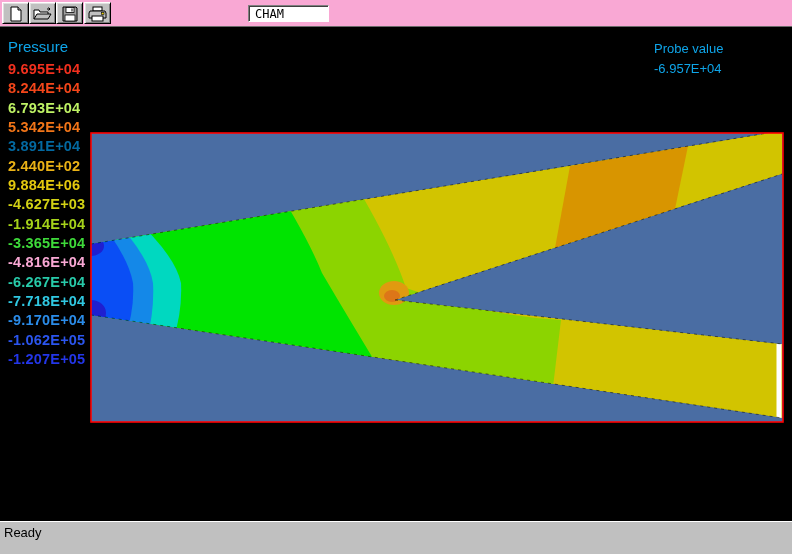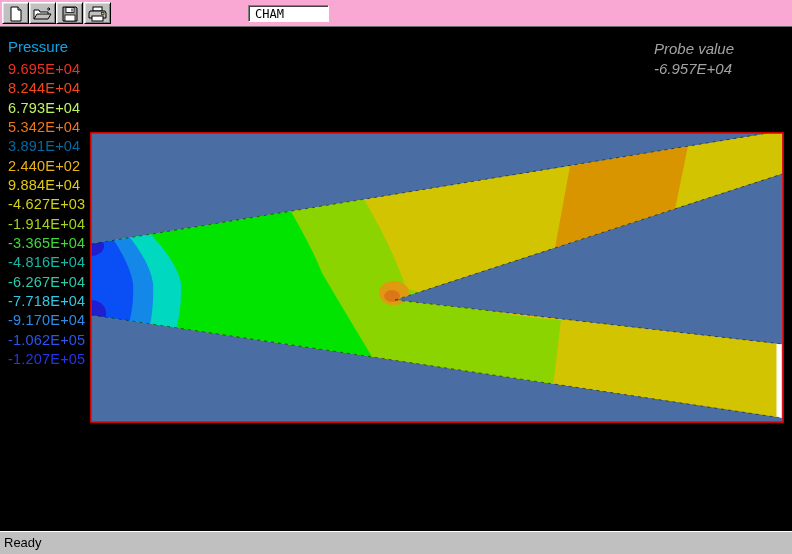--- a/index.html
+++ b/index.html
@@ -26,26 +26,26 @@
     box-shadow:inset 1px 1px 0 #404040;
     font-family:"DejaVu Sans Mono",monospace;font-size:12px;color:#000;
     padding:1px 0 0 6px;box-sizing:border-box;
   }
   .tf-cham{left:248px;width:81px;}
   .tf-domain{left:349px;width:139px;}
   
   .main{position:absolute;top:27px;left:0;width:792px;height:504px;background:#000;}
   .legend{position:absolute;left:8px;top:11px;}
   .legend-title{color:#0ea5e9;font-size:15px;line-height:18px;margin-bottom:4px;}
-  .lv{font-size:14.5px;line-height:19.35px;white-space:nowrap;font-weight:400;letter-spacing:0.2px;}
-  .probe{position:absolute;left:654px;top:12px;color:#a3a3a3;font-size:15px;line-height:20px;font-style:italic;}
+  .lv{font-size:14.5px;line-height:19.35px;white-space:nowrap;font-weight:700;letter-spacing:0.2px;}
+  .probe{position:absolute;left:654px;top:12px;color:#0ea5e9;font-size:13px;line-height:20px;}
   .plot{position:absolute;left:90px;top:105px;}
   
   .statusbar{
-    position:absolute;left:0;bottom:0;width:792px;height:23px;
+    position:absolute;left:0;bottom:0;width:792px;height:33px;
     background:#c0c0c0;border-top:1px solid #ffffff;box-sizing:border-box;
     font-size:13px;color:#000;padding:3px 0 0 4px;
   }
 </style>
 </head>
 <body>
 
 <div class="app">
 
   <div class="toolbar">
@@ -84,25 +84,25 @@
   <div class="main">
 
     <div class="legend">
       <div class="legend-title">Pressure</div>
       <div class="lv" style="color: rgb(242, 48, 30);">9.695E+04</div>
       <div class="lv" style="color: rgb(244, 70, 26);">8.244E+04</div>
       <div class="lv" style="color: #bef264;">6.793E+04</div>
       <div class="lv" style="color: rgb(241, 117, 24);">5.342E+04</div>
       <div class="lv" style="color: #0369a1;">3.891E+04</div>
       <div class="lv" style="color: rgb(234, 178, 22);">2.440E+02</div>
-      <div class="lv" style="color: rgb(228, 201, 14);">9.884E+04</div>
+      <div class="lv" style="color: rgb(228, 201, 14);">9.884E+06</div>
       <div class="lv" style="color: rgb(210, 209, 20);">-4.627E+03</div>
       <div class="lv" style="color: rgb(166, 211, 26);">-1.914E+04</div>
       <div class="lv" style="color: rgb(62, 218, 58);">-3.365E+04</div>
-      <div class="lv" style="color: #14b8a6; text-align: right;">-4.816E+04</div>
+      <div class="lv" style="color: #f9a8d4; text-align: right;">-4.816E+04</div>
       <div class="lv" style="color: rgb(40, 203, 170);">-6.267E+04</div>
       <div class="lv" style="color: rgb(48, 200, 226);">-7.718E+04</div>
       <div class="lv" style="color: rgb(43, 140, 233);">-9.170E+04</div>
       <div class="lv" style="color: rgb(43, 85, 238);">-1.062E+05</div>
       <div class="lv" style="color: rgb(35, 54, 233); text-align: center;">-1.207E+05</div>
     </div>
 
     <div class="probe">
       <div>Probe value</div>
       <div>-6.957E+04</div>

